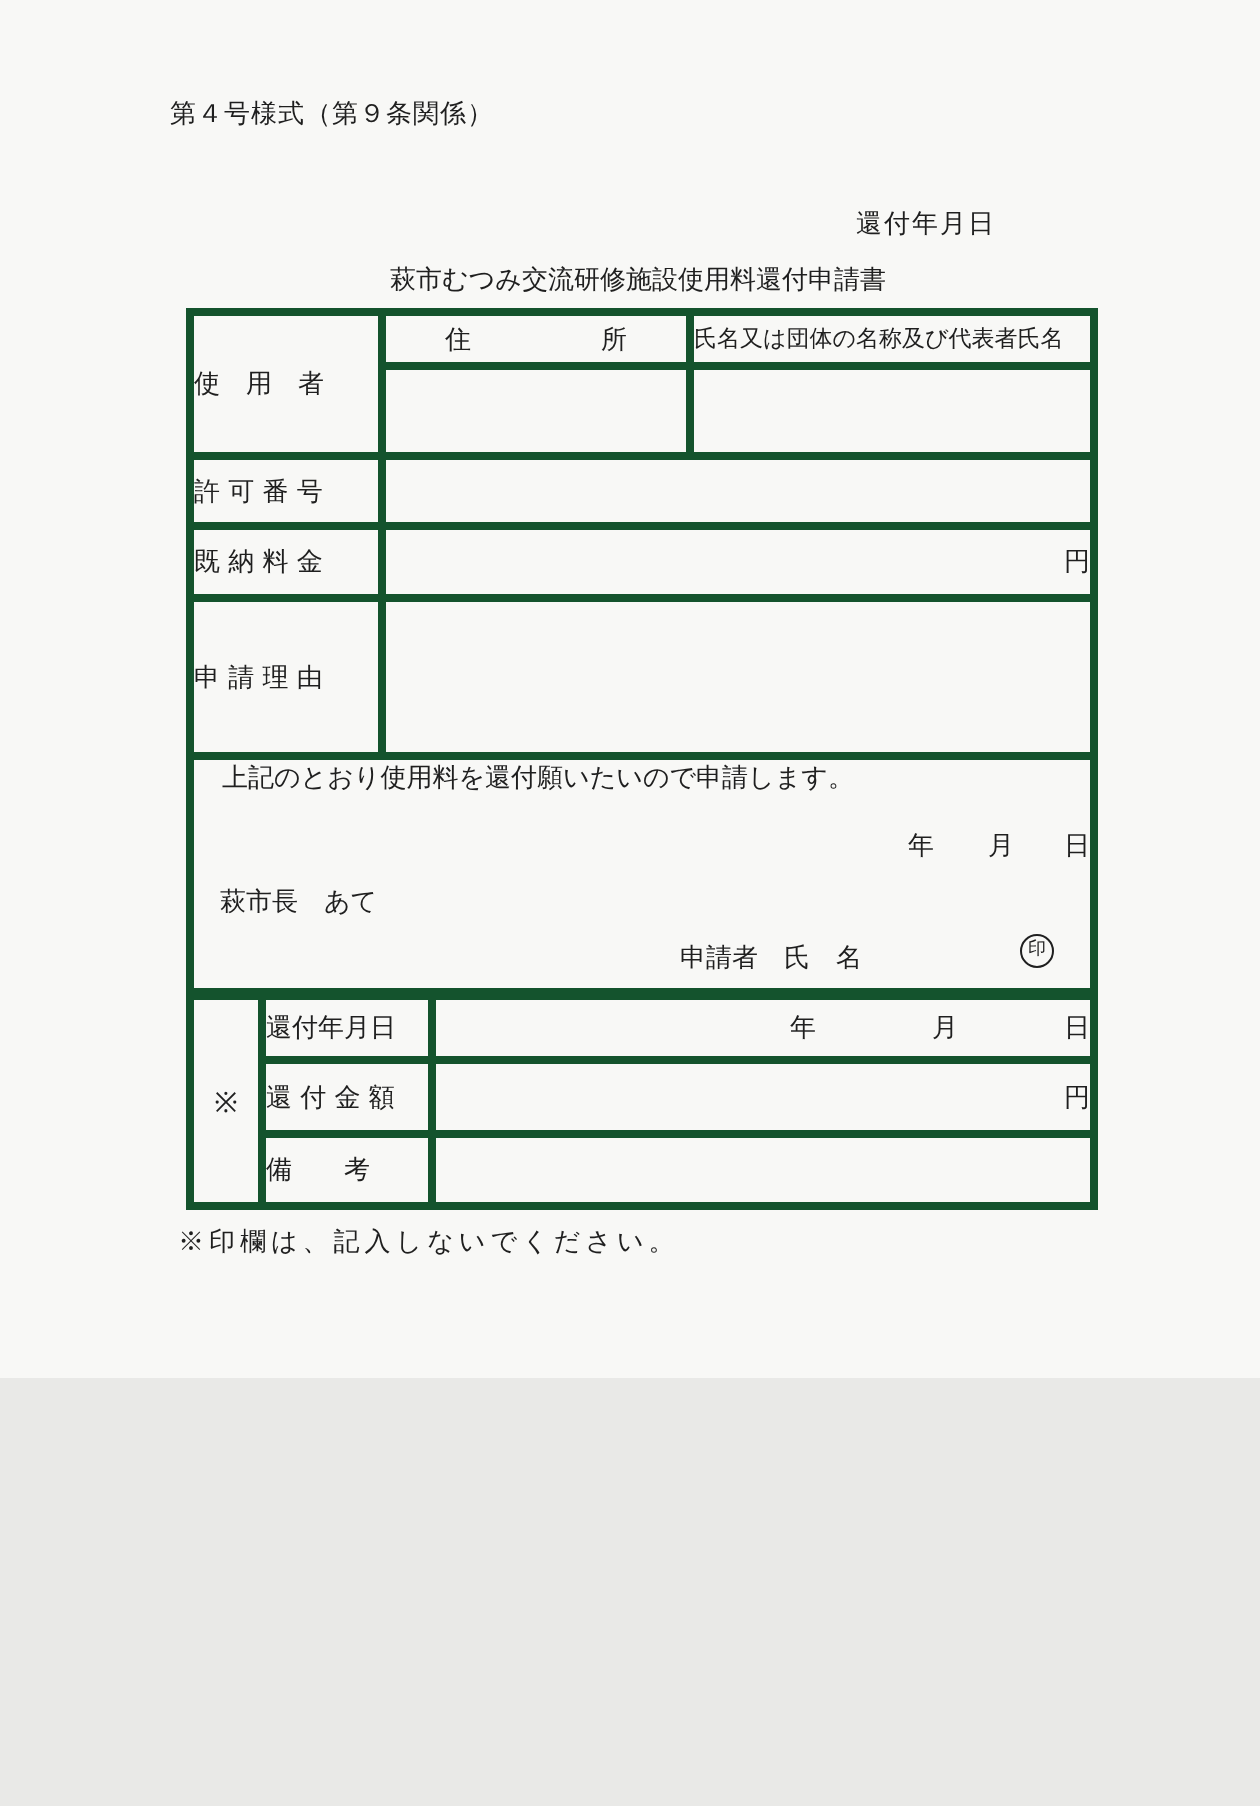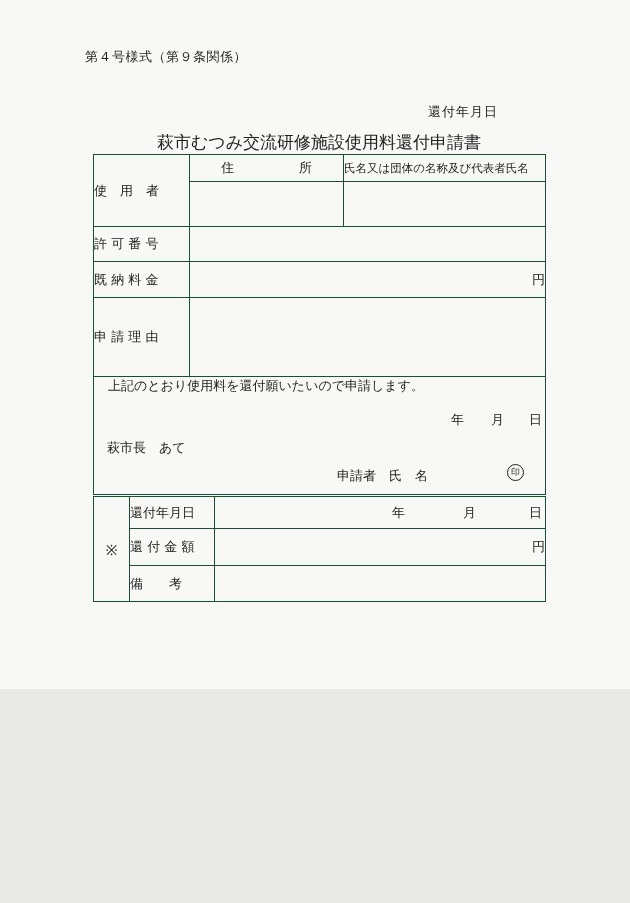--- a/index.html
+++ b/index.html
@@ -28,33 +28,33 @@
     top: 103px;
     font-size: 13px;
     letter-spacing: 1px;
   }
   .doc-title {
     position: absolute;
     left: 93px;
     top: 131px;
     width: 452px;
     text-align: center;
-    font-size: 17px;
+    font-size: 13px;
     letter-spacing: 0px;
   }
   table.form-table {
     position: absolute;
     left: 93px;
     border-collapse: collapse;
     table-layout: fixed;
     font-size: 13px;
     color: #1f1f1f;
   }
   table.form-table td {
-    border: 1px solid #14532d;
+    border: 4px solid #14532d;
     vertical-align: middle;
     padding: 0;
   }
   table.main-table { top: 154px; width: 452px; }
   table.office-table { top: 496px; width: 452px; }
   td.lbl { text-align: left; }
   td.hdr { text-align: center; }
   td.hdr-name { font-size: 11.5px; text-align: left; }
   td.blank { background: transparent; }
   td.yen-cell { text-align: right; padding-right: 6px; }
@@ -163,14 +163,15 @@
         <td class="lbl" style="height:37px">還 付 金 額</td>
         <td class="yen-cell"><span>円</span></td>
       </tr>
       <tr>
         <td class="lbl" style="height:36px">備　　考</td>
         <td class="blank"></td>
       </tr>
     </tbody>
   </table>
 
+  <div class="footnote">※印欄は、記入しないでください。</div>
 
 </div>
 
 </body></html>

